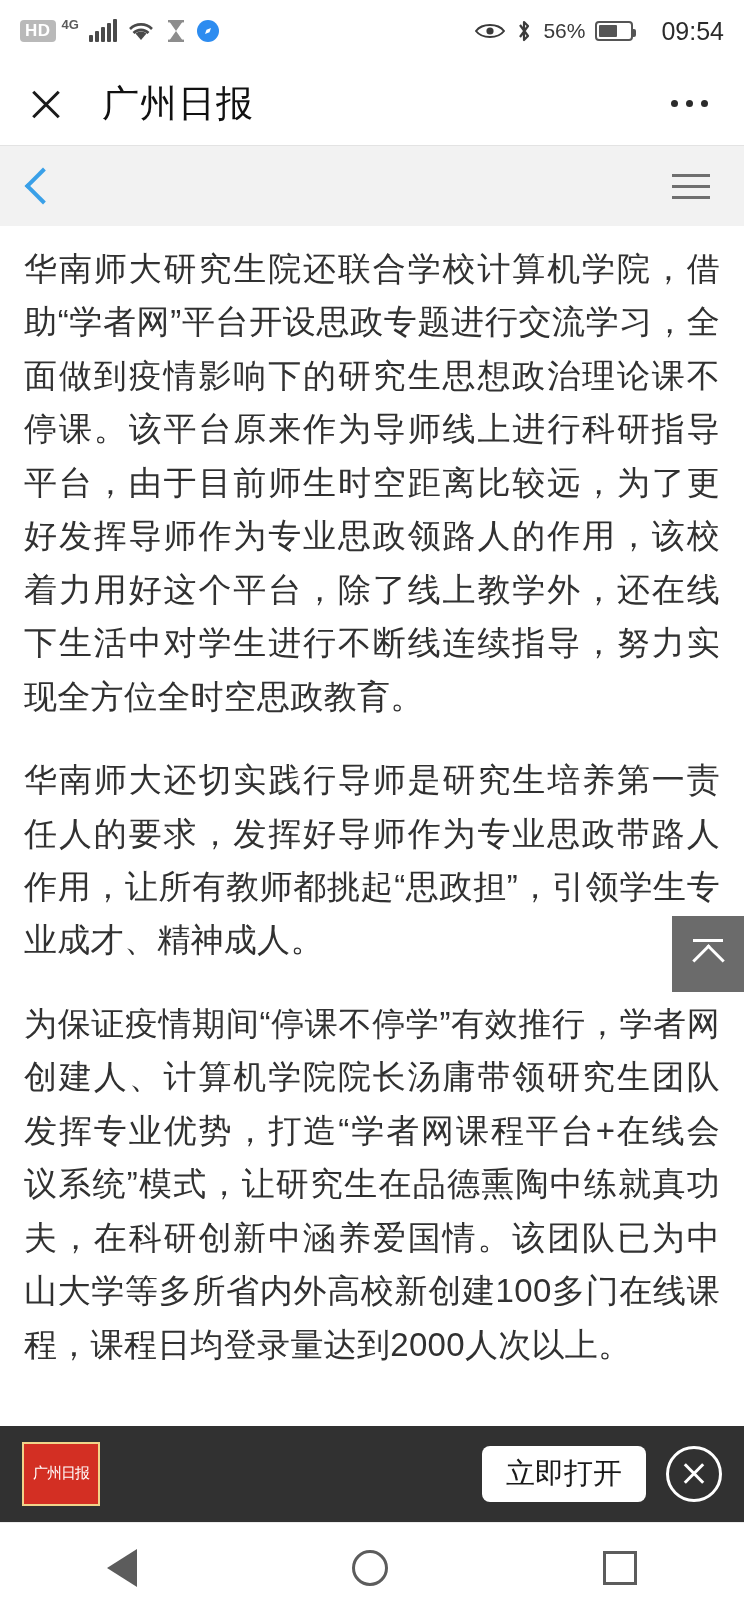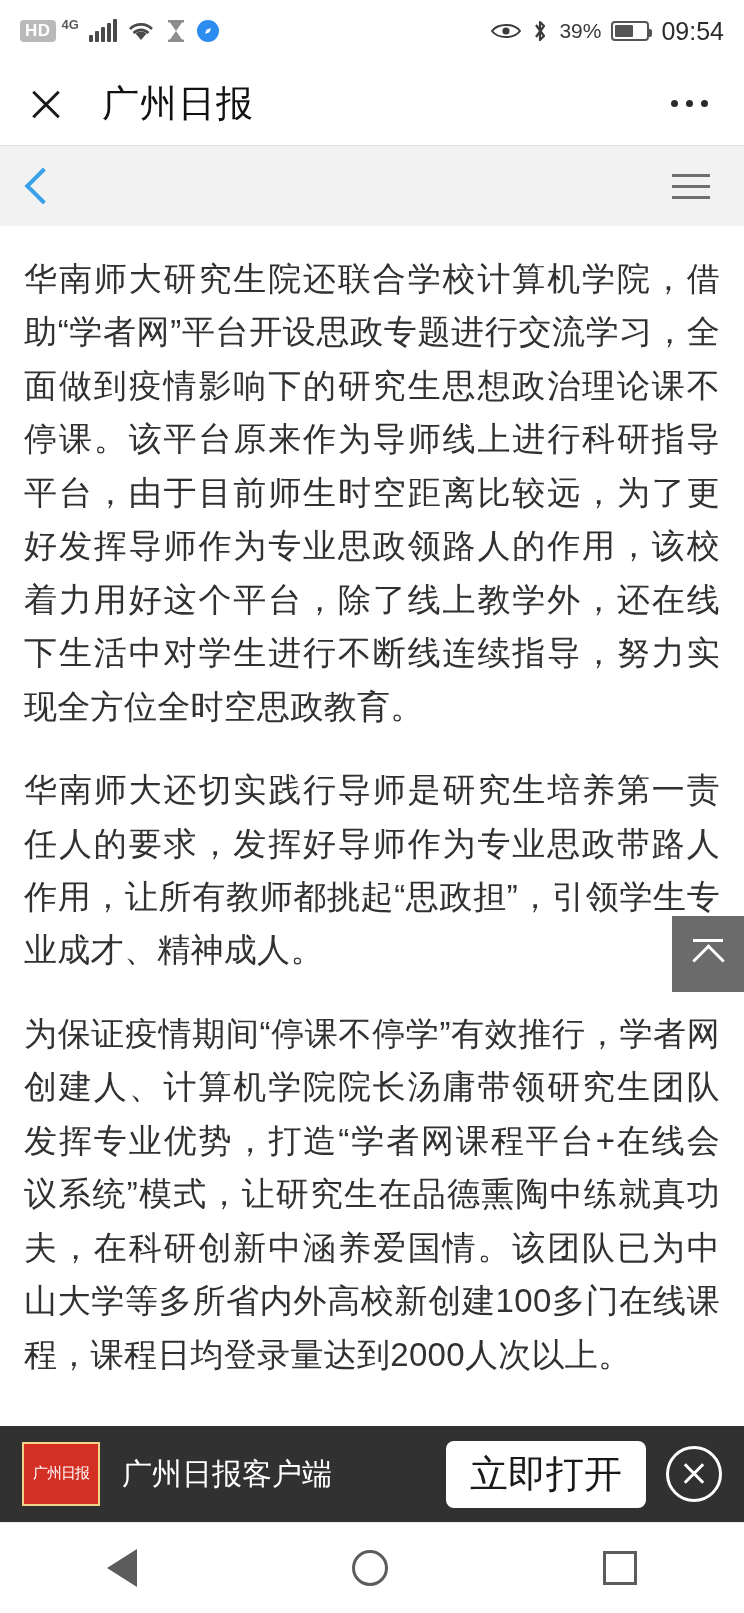--- a/index.html
+++ b/index.html
@@ -54,21 +54,21 @@
   .battery-pct { font-size: 21px; color: #3a3a3a; }
   .battery-shell {
     width: 38px; height: 20px; border: 2px solid #555; border-radius: 4px;
     position: relative; display: flex; align-items: center; padding: 2px;
   }
   .battery-shell:after {
     content: ""; position: absolute; right: -5px; top: 6px;
     width: 3px; height: 8px; background: #555; border-radius: 0 2px 2px 0;
   }
   .battery-fill { height: 100%; width: 60%; background: #555; border-radius: 1px; }
-  .status-time { font-size: 25px; color: #2b2b2b; margin-left: 2px; }
+  .status-time { font-size: 25px; color: #2b2b2b; margin-left: 18px; }
 
   
   .app-header {
     height: 84px; flex: 0 0 84px;
     display: flex; align-items: center;
     padding: 0 26px;
     background: #ffffff;
     border-bottom: 1px solid #e3e3e3;
   }
   .close-x {
@@ -113,21 +113,21 @@
     position: relative;
   }
   .para {
     font-size: 33px;
     line-height: 1.62;
     color: #313131;
     text-align: justify;
     margin-bottom: 30px;
     letter-spacing: 0.3px;
   }
-  .para.first { margin-top: 10px; }
+  .para.first { }
   .subhead {
     font-size: 33px;
     line-height: 1.55;
     color: #1b1b1b;
     font-weight: bold;
     margin: 34px 0 36px 0;
   }
   .para.cut {
     margin-bottom: 0;
   }
@@ -176,21 +176,21 @@
     text-align: center; font-family: "Liberation Serif", serif;
     letter-spacing: -1px;
   }
   .promo-text {
     color: #ffffff; font-size: 30px; margin-left: 22px;
     white-space: nowrap;
   }
   .promo-open {
     margin-left: auto;
     background: #ffffff; color: #1a1a1a;
-    font-size: 38px; padding: 8px 24px;
+    font-size: 29px; padding: 8px 24px;
     border-radius: 8px; border: none;
     font-family: "Liberation Sans", sans-serif;
   }
   .promo-close {
     width: 56px; height: 56px; border-radius: 50%;
     border: 3px solid #ffffff;
     margin-left: 20px; position: relative; flex: 0 0 56px;
   }
   .promo-close:before, .promo-close:after {
     content: ""; position: absolute; left: 12px; top: 23px;
@@ -254,21 +254,21 @@
       </span>
     </div>
     <div class="status-right">
       <svg class="icon-svg" width="30" height="20" viewBox="0 0 30 20">
         <path d="M1 10 C7 2 23 2 29 10 C23 18 7 18 1 10 Z" stroke="#3a3a3a" stroke-width="2" fill="none"></path>
         <circle cx="15" cy="10" r="3.6" fill="#3a3a3a"></circle>
       </svg>
       <svg class="icon-svg" width="18" height="26" viewBox="0 0 18 26">
         <path d="M5 7 L13 18 L9 22 L9 4 L13 8 L5 19" stroke="#3a3a3a" stroke-width="2.2" fill="none" stroke-linejoin="round"></path>
       </svg>
-      <span class="battery-pct">39%</span>
+      <span class="battery-pct">56%</span>
       <span class="battery-shell">
           <span class="battery-fill"></span>
         </span>
       <span class="status-time">09:54</span>
     </div>
   </div>
 
   <div class="app-header">
     <div class="close-x"></div>
     <div class="app-title">广州日报</div>
@@ -295,21 +295,20 @@
 
     <div class="back-to-top">
       <div class="bt-arrow"></div>
     </div>
   </div>
 
   <div class="promo">
     <div class="promo-logo">
       <span>广州日报</span>
     </div>
-    <div class="promo-text">广州日报客户端</div>
     <button class="promo-open">立即打开</button>
     <div class="promo-close"></div>
   </div>
 
   <div class="nav-bar">
     <div class="nav-back"></div>
     <div class="nav-home"></div>
     <div class="nav-recent"></div>
   </div>
 

